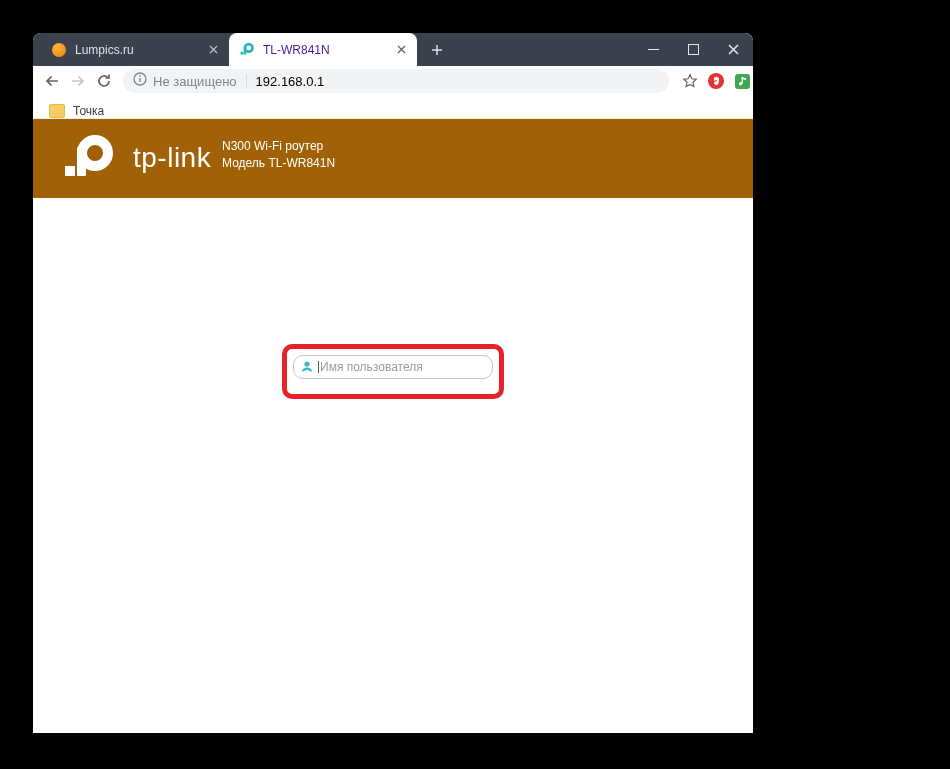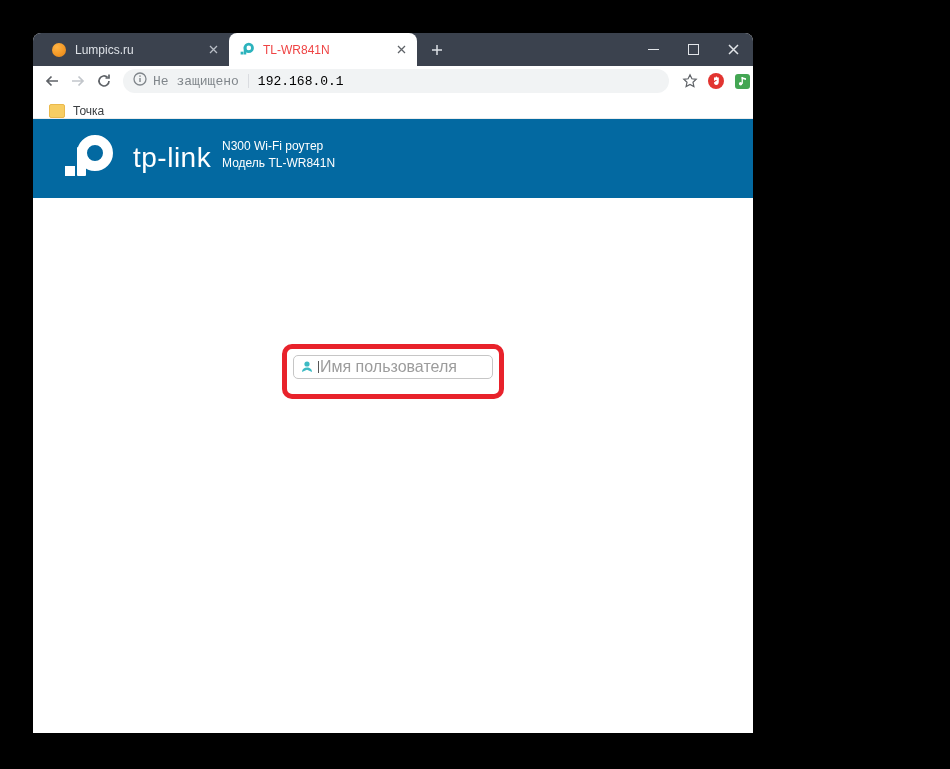--- a/index.html
+++ b/index.html
@@ -11,31 +11,31 @@
     position:absolute;left:33px;top:33px;width:720px;height:700px;
     background:#fff;border-radius:8px 8px 0 0;overflow:hidden;
   }
   
   .tabbar{height:33px;background:#3b424e;display:flex;align-items:flex-end;position:relative;}
   .tab{height:33px;display:flex;align-items:center;box-sizing:border-box;padding:0 8px 0 10px;width:188px;cursor:default;}
   .tab.inactive{color:#dde1e6;margin-left:8px;}
   .tab.active{background:#fff;border-radius:8px 8px 0 0;color:#3c4043;}
   .tab .title{font-size:12px;flex:1;margin-left:8px;white-space:nowrap;overflow:hidden;}
   .tab.inactive .title{color:#dde1e6;}
-  .tab.active .title{color:#ef4444;}
+  .tab.active .title{color:#4c1d95;}
   .tab-close{width:16px;height:16px;display:flex;align-items:center;justify-content:center;border-radius:8px;}
   .favicon{width:16px;height:16px;flex:0 0 16px;display:flex;align-items:center;justify-content:center;}
   .orange-ball{width:14px;height:14px;border-radius:50%;background:radial-gradient(circle at 35% 30%, #ffb445 0%, #f49926 55%, #e0831a 100%);}
   .newtab{width:28px;height:28px;margin:0 0 2px 6px;display:flex;align-items:center;justify-content:center;border-radius:50%;}
   .win-controls{position:absolute;right:0;top:0;height:33px;display:flex;}
   .win-btn{width:40px;height:33px;display:flex;align-items:center;justify-content:center;}
   .glyph-min{width:11px;height:0;border-top:1.6px solid #e2e5e9;}
   .glyph-max{width:9px;height:9px;border:1.6px solid #e2e5e9;}
   
-  .toolbar{height:30px;background:#fff;display:flex;align-items:center;padding:0 6px;box-sizing:border-box;font-family:Liberation Mono, monospace;}
+  .toolbar{height:30px;background:#fff;display:flex;align-items:center;padding:0 6px;box-sizing:border-box;}
   .nav-btn{width:26px;height:26px;display:flex;align-items:center;justify-content:center;border-radius:50%;flex:0 0 26px;}
   .omnibox{height:24px;background:#f1f3f4;border-radius:12px;display:flex;align-items:center;
     margin-left:6px;width:546px;box-sizing:border-box;padding:0 10px;flex:0 0 auto;}
   .sec-label{font-size:13px;color:#80868b;margin-left:6px;white-space:nowrap;}
   .omni-sep{width:1px;height:14px;background:#dadce0;margin:0 9px;}
   .url-text{font-size:13px;color:#000000;white-space:nowrap;}
   .tb-right{display:flex;align-items:center;margin-left:8px;}
   .ext{width:17px;height:17px;margin:0 4.5px;display:flex;align-items:center;justify-content:center;position:relative;}
   .ext-red{width:16px;height:16px;border-radius:50%;background:#e23430;display:flex;align-items:center;justify-content:center;}
   .ext-green{width:15px;height:15px;border-radius:3px;background:#43a653;display:flex;align-items:center;justify-content:center;color:#fff;font-size:10px;line-height:1;}
@@ -44,39 +44,39 @@
     font-size:8px;font-weight:bold;display:flex;align-items:center;justify-content:center;padding:0 1px;}
   .tb-sep{width:1px;height:18px;background:#dadce0;margin:0 6px;}
   .avatar{width:22px;height:22px;border-radius:50%;margin:0 6px;background:radial-gradient(circle at 40% 35%, #5d4b3a 0%, #372b20 55%, #191310 100%);}
   .dots{display:flex;flex-direction:column;justify-content:center;align-items:center;width:20px;height:24px;}
   .dots span{width:3px;height:3px;border-radius:50%;background:#5f6368;margin:1.5px 0;}
   
   .bookmarks{height:23px;background:#fff;border-bottom:1px solid #ececec;display:flex;align-items:flex-end;padding-left:16px;box-sizing:border-box;}
   .bm-folder{width:14px;height:12px;background:#f7cd63;border:1px solid #eab94c;border-radius:2px;position:relative;}
   .bm-label{font-size:12px;color:#3c4043;margin-left:8px;}
   
-  .siteheader{height:79px;background:#0369a1;position:relative;overflow:hidden;}
+  .siteheader{height:79px;background:#a16207;position:relative;overflow:hidden;}
   .brandwrap{position:absolute;left:20px;top:15px;display:flex;align-items:center;}
   .brand-text{color:#fff;font-size:28px;letter-spacing:.5px;margin-left:10px;font-weight:400;}
   .head-titles{position:absolute;left:189px;top:20px;color:#fff;}
   .head-title{font-size:12px;font-weight:normal;}
   .head-model{font-size:12px;font-weight:normal;margin-top:3px;}
   .px{position:absolute;border-radius:2px;}
   .px.l1{background:rgba(255,255,255,.20);}
   .px.l2{background:rgba(255,255,255,.38);}
   
   .content{height:515px;background:#fff;position:relative;}
   .red-box{
     position:absolute;left:50%;transform:translateX(-50%);top:146px;
     border:5px solid #e8222b;border-radius:10px;padding:6px;background:#fff;
   }
   .field{position:relative;margin-bottom:9px;width:200px;}
   .field input{
-    width:200px;height:24px;box-sizing:border-box;border:1px solid #c6c6c6;border-radius:5px;
-    padding:0 6px 0 26px;font-size:16px;color:#0f766e;outline:none;font-family:"Liberation Sans",sans-serif;
+    width:200px;height:24px;box-sizing:border-box;border:1px solid #c6c6c6;border-radius:10px;
+    padding:0 6px 0 26px;font-size:12px;color:#0f766e;outline:none;font-family:"Liberation Sans",sans-serif;
   }
   .field input::placeholder{color:#9c9c9c;opacity:1;}
   .field-icon{position:absolute;left:7px;top:5px;width:14px;height:14px;}
   .caret{position:absolute;left:25px;top:6px;width:1px;height:12px;background:#555;}
   .login-btn{
     width:200px;height:25px;border:none;border-radius:5px;background:#4bc6cc;color:#fff;
     font-size:15px;cursor:pointer;display:block;font-family:"Liberation Sans",sans-serif;
   }
   
   .sitefooter{height:20px;background:#f1f1f1;border-top:1px solid #dedede;box-sizing:border-box;

